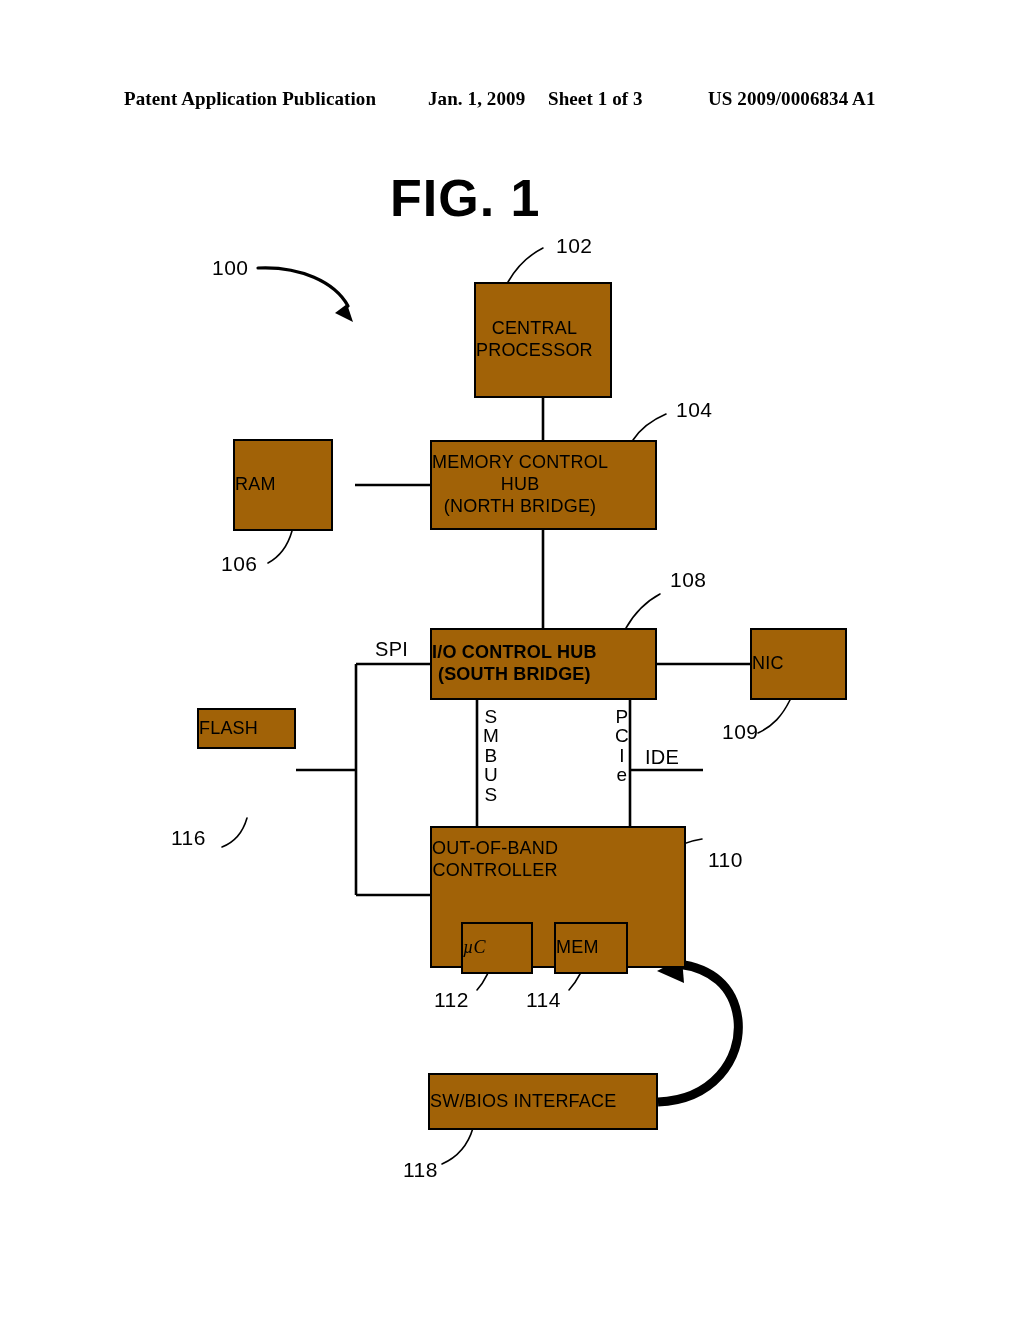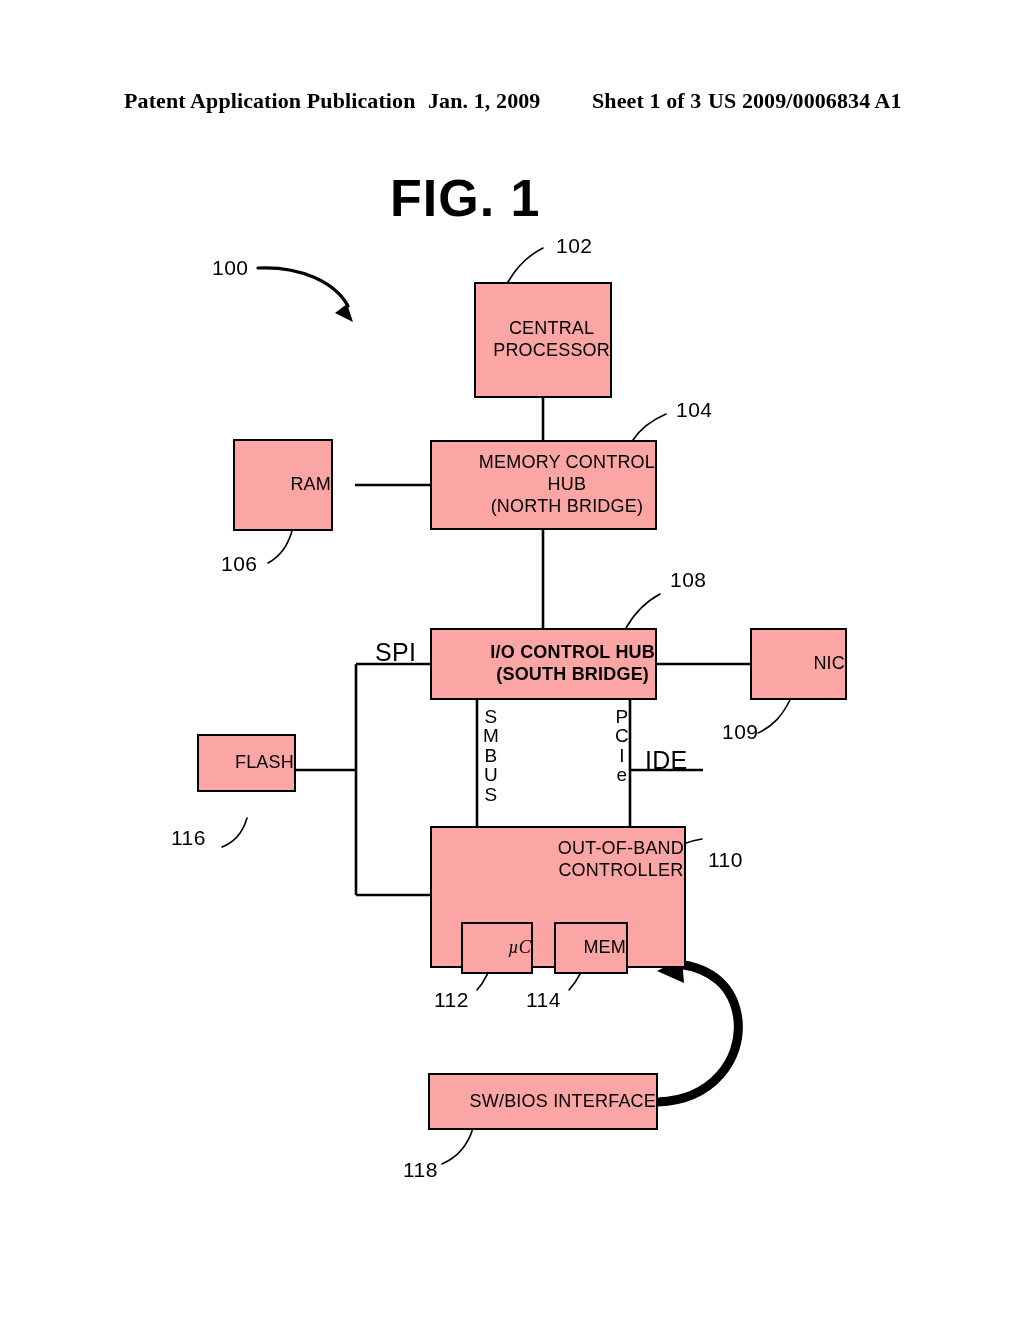--- a/index.html
+++ b/index.html
@@ -19,26 +19,26 @@
 
   
   #page-header {
     position: absolute;
     top: 88px;
     left: 0;
     width: 1024px;
     height: 30px;
     font-family: "Liberation Serif", serif;
     font-weight: bold;
-    font-size: 22px;
+    font-size: 19px;
     letter-spacing: 0.1px;
   }
   #page-header .hdr-pub   { position: absolute; left: 124px; top: 0; white-space: nowrap; }
   #page-header .hdr-date  { position: absolute; left: 428px; top: 0; white-space: nowrap; }
-  #page-header .hdr-sheet { position: absolute; left: 548px; top: 0; white-space: nowrap; margin-left: 44px; }
+  #page-header .hdr-sheet { position: absolute; left: 548px; top: 0; white-space: nowrap; }
   #page-header .hdr-num   { position: absolute; left: 708px; top: 0; white-space: nowrap; }
 
   
   #fig-title {
     position: absolute;
     left: 390px;
     top: 168px;
     font-family: "Liberation Sans", sans-serif;
     font-weight: bold;
     font-size: 52px;
@@ -51,25 +51,25 @@
     left: 0;
     top: 0;
     width: 1024px;
     height: 1320px;
   }
 
   
   .node-box {
     position: absolute;
     border: 2px solid #000000;
-    background: #fca5a5;
+    background: #a16207;
     box-sizing: border-box;
     display: flex;
     align-items: center;
-    justify-content: flex-end;
+    justify-content: flex-start;
     text-align: center;
     font-family: "Liberation Sans", sans-serif;
     font-size: 18px;
     line-height: 1.22;
     letter-spacing: 0.2px;
     z-index: 3;
   }
   .node-box.sub {
     border-width: 2px;
     font-size: 18px;
@@ -84,21 +84,21 @@
     font-size: 21px;
     letter-spacing: 0.5px;
     z-index: 4;
     white-space: nowrap;
   }
 
   
   .bus-label {
     position: absolute;
     font-family: "Liberation Sans", sans-serif;
-    font-size: 25px;
+    font-size: 20px;
     letter-spacing: 0.3px;
     z-index: 4;
     white-space: nowrap;
   }
   .bus-label.vert {
     display: flex;
     flex-direction: column;
     align-items: center;
     line-height: 1.02;
     font-size: 19px;
@@ -197,21 +197,21 @@
 </div>
 
 <div class="node-box sub" style="left:461px; top:902px; width:72px; height:52px;">
   <span class="node-label mu-italic">µC</span>
 </div>
 
 <div class="node-box sub" style="left:554px; top:902px; width:74px; height:52px;">
   <span class="node-label">MEM</span>
 </div>
 
-<div class="node-box" style="left:197px; top:734px; width:99px; height:58px;">
+<div class="node-box" style="left:197px; top:708px; width:99px; height:41px;">
   <span class="node-label">FLASH</span>
 </div>
 
 <div class="node-box" style="left:428px; top:1073px; width:230px; height:57px;">
   <span class="node-label">SW/BIOS INTERFACE</span>
 </div>
 
 <div class="ref-num" style="left:212px; top:256px;">100</div>
 <div class="ref-num" style="left:556px; top:234px;">102</div>
 <div class="ref-num" style="left:676px; top:398px;">104</div>

